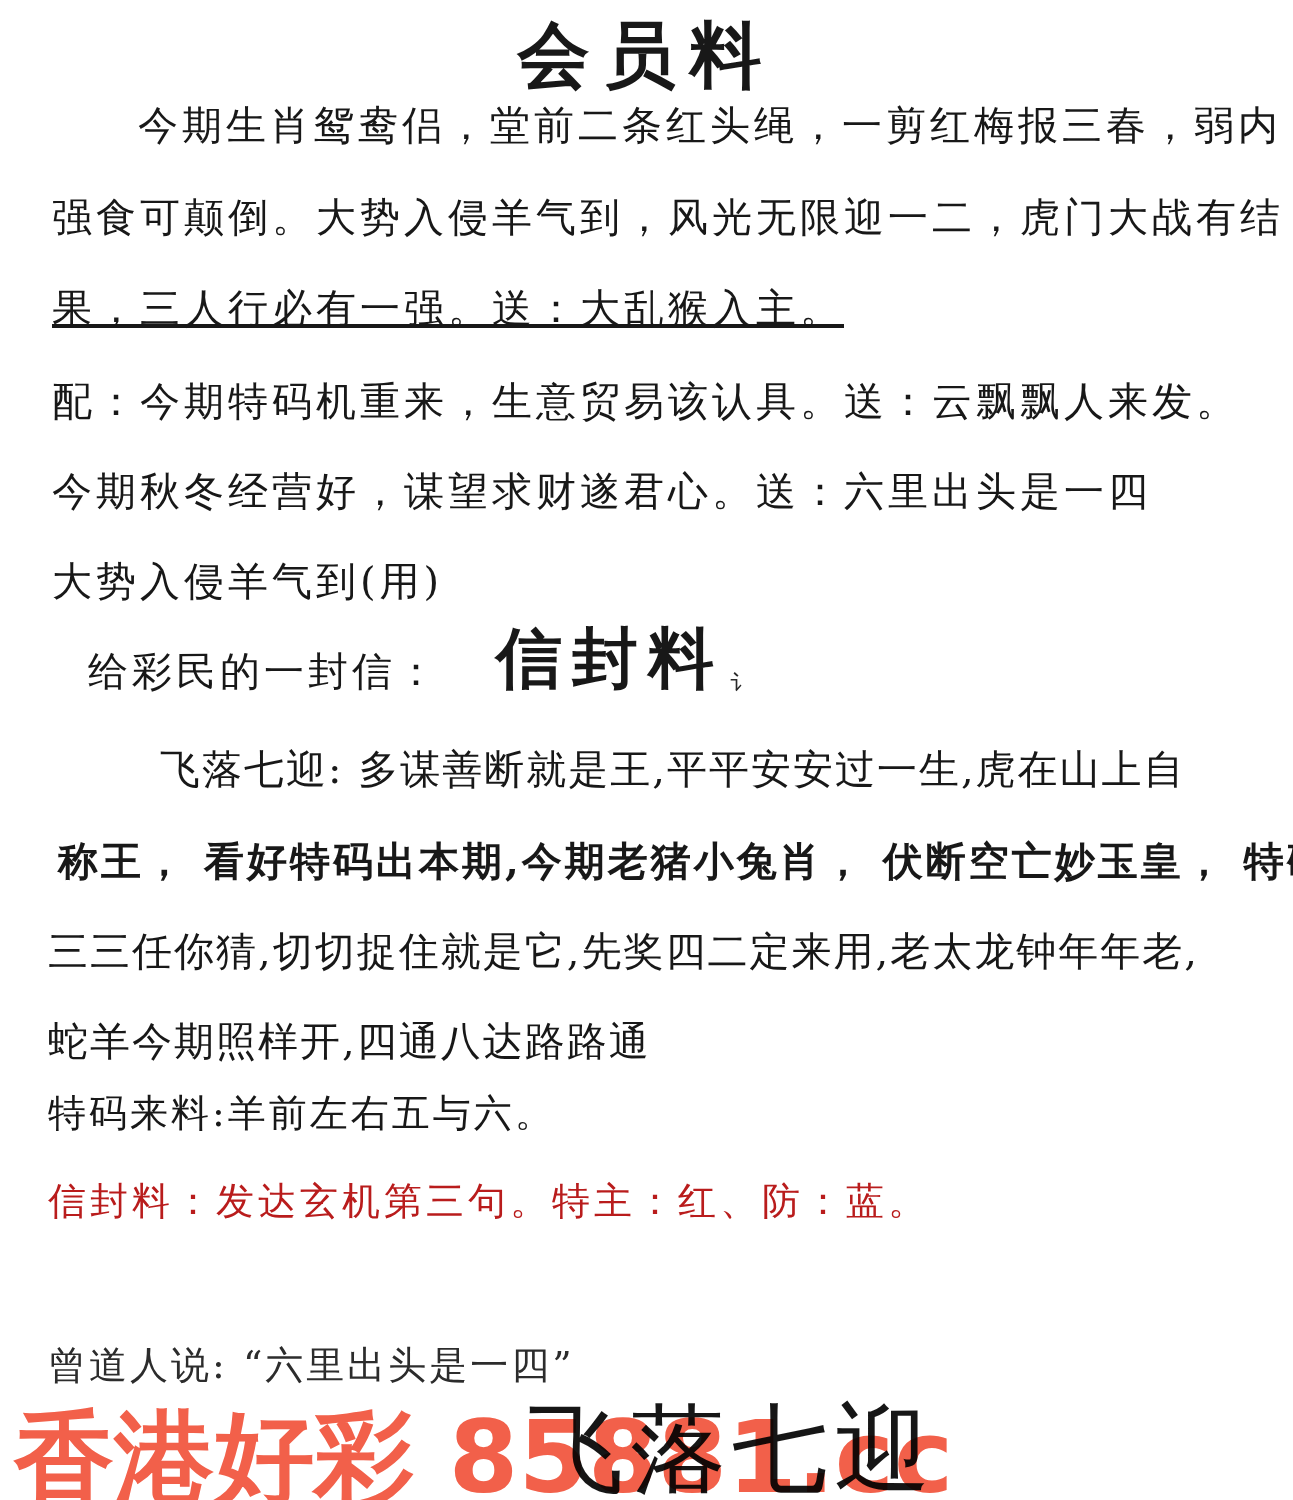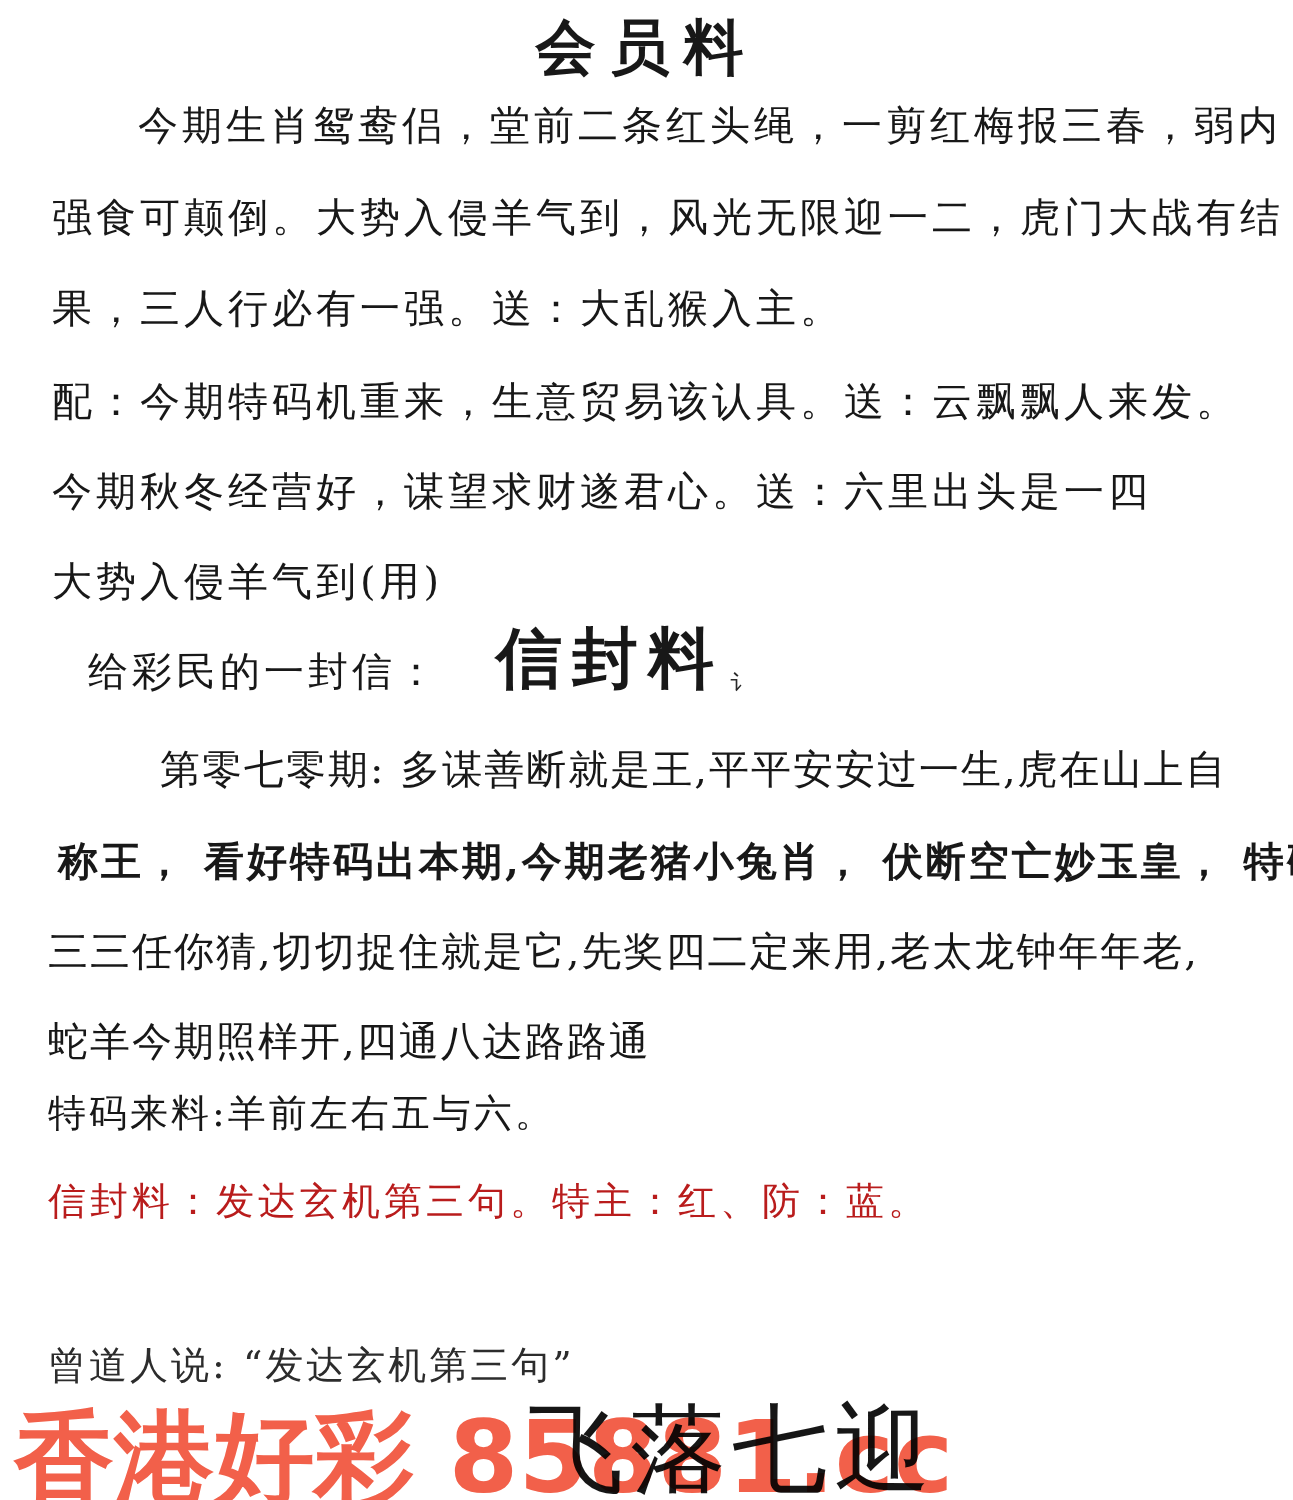--- a/index.html
+++ b/index.html
@@ -9,33 +9,33 @@
     height:1500px;
     background:#ffffff;
     overflow:hidden;
     font-family:"DejaVu Serif","Liberation Serif",serif;
     color:#181818;
   }
   .doc-title{
     position:absolute;
     top:8px;left:0;width:100%;
     text-align:center;
-    font-size:60px;
+    font-size:72px;
     font-weight:bold;
     letter-spacing:14px;
   }
   .line{
     position:absolute;
     font-size:40px;
     letter-spacing:4px;
     white-space:nowrap;
   }
   .l1{top:98px;left:138px;}
   .l2{top:190px;left:52px;text-align:center;}
-  .l3{top:281px;left:52px;}
+  .l3{top:281px;left:52px;text-decoration:underline;}
   .l4{top:374px;left:52px;}
   .l5{top:464px;left:52px;}
   .l6{top:554px;left:52px;}
   .l7-label{top:644px;left:52px;margin-left:36px;}
   .l7-big{
     position:absolute;
     top:614px;left:496px;
     font-size:66px;
     font-weight:bold;
     letter-spacing:10px;
@@ -87,25 +87,25 @@
   <div class="line l2">强食可颠倒。大势入侵羊气到，风光无限迎一二，虎门大战有结</div>
   <div class="line l3">果，三人行必有一强。送：大乱猴入主。</div>
   <div class="line l4">配：今期特码机重来，生意贸易该认具。送：云飘飘人来发。</div>
   <div class="line l5">今期秋冬经营好，谋望求财遂君心。送：六里出头是一四</div>
   <div class="line l6">大势入侵羊气到(用)</div>
 
   <div class="line l7-label">给彩民的一封信：</div>
   <div class="l7-big">信封料</div>
   <div class="l7-mark">讠</div>
 
-  <div class="line l8">第零七零期: 多谋善断就是王,平平安安过一生,虎在山上自</div>
+  <div class="line l8">飞落七迎: 多谋善断就是王,平平安安过一生,虎在山上自</div>
   <div class="line l9">称王， 看好特码出本期,今期老猪小兔肖， 伏断空亡妙玉皇， 特码</div>
   <div class="line l10">三三任你猜,切切捉住就是它,先奖四二定来用,老太龙钟年年老,</div>
   <div class="line l11">蛇羊今期照样开,四通八达路路通</div>
 
   <div class="line l12">特码来料:羊前左右五与六。</div>
   <div class="line l13">信封料：发达玄机第三句。特主：红、防：蓝。</div>
-  <div class="line l15">曾道人说: “发达玄机第三句”</div>
+  <div class="line l15">曾道人说: “六里出头是一四”</div>
 
   <div class="footer-black">飞落七迎</div>
   <div class="footer-watermark" style="color: rgb(242, 96, 74);">香港好彩 85881.cc</div>
 
 </div>
 
 </body></html>

